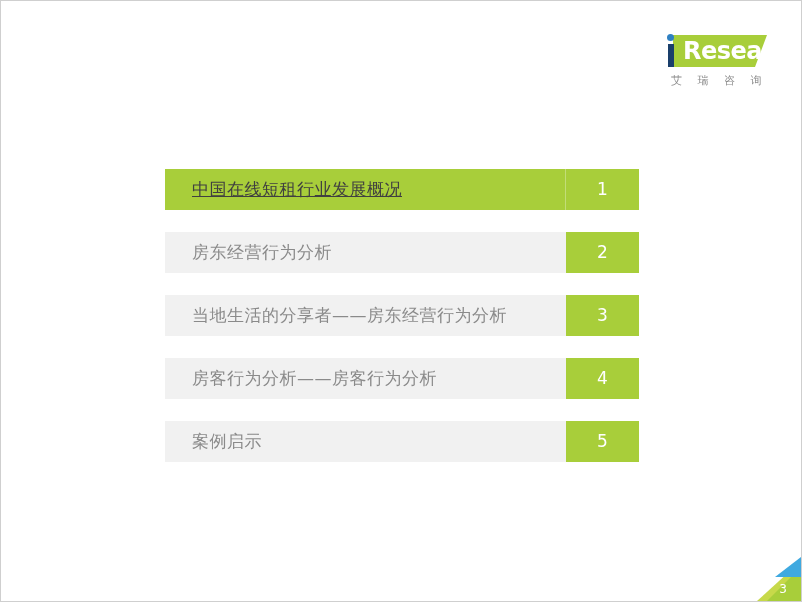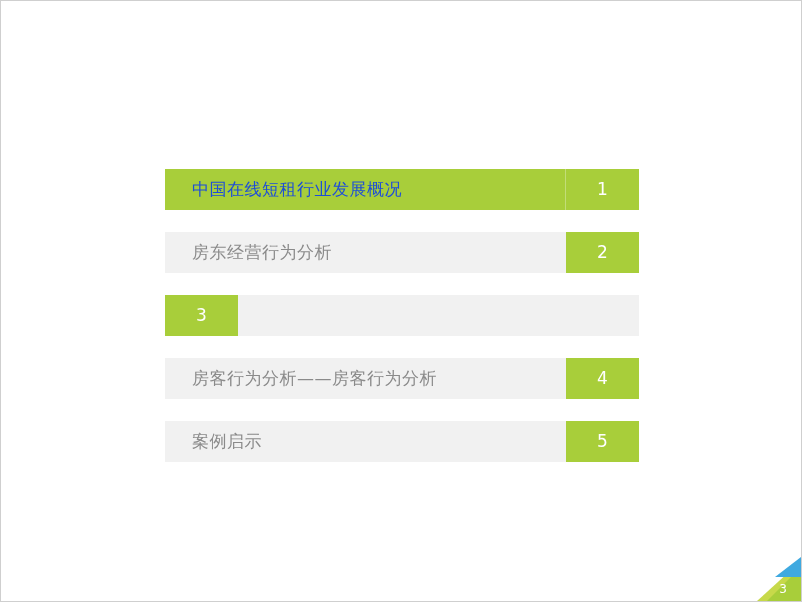--- a/index.html
+++ b/index.html
@@ -102,21 +102,22 @@
     display: flex;
     align-items: center;
     padding-left: 27px;
     font-size: 17px;
     color: #8a8a8a;
     letter-spacing: 0.5px;
     white-space: nowrap;
     overflow: hidden;
   }
   .agenda-row.is-active .agenda-label {
-    color: #1d4ed8;
+    color: #404040;
+    text-decoration: underline;
   }
 
   .agenda-num {
     flex: 0 0 73px;
     width: 73px;
     display: flex;
     align-items: center;
     justify-content: center;
     background: #a8ce3a;
     color: #ffffff;
@@ -143,34 +144,46 @@
     font-size: 12px;
     color: #ffffff;
     line-height: 1;
   }
 </style>
 </head>
 <body>
 
 <div id="slide">
 
+  <div id="logo">
+    <div id="logo-mark">
+      <svg id="logo-shape" viewBox="0 0 94 32">
+        <polygon points="0,0 94,0 82,32 0,32" fill="#A8CE3A"></polygon>
+      </svg>
+      <div id="logo-i-dot"></div>
+      <div id="logo-i-stem"></div>
+      <div id="logo-word">Research</div>
+    </div>
+    <div id="logo-sub">艾 瑞 咨 询</div>
+  </div>
 
   <div id="agenda">
 
     <div class="agenda-row is-active">
       <div class="agenda-label">中国在线短租行业发展概况</div>
       <div class="agenda-num">1</div>
     </div>
 
     <div class="agenda-row">
       <div class="agenda-label">房东经营行为分析</div>
       <div class="agenda-num">2</div>
     </div>
 
     <div class="agenda-row">
+      <div class="agenda-label">当地生活的分享者——房东经营行为分析</div>
       <div class="agenda-num">3</div>
     </div>
 
     <div class="agenda-row">
       <div class="agenda-label">房客行为分析——房客行为分析</div>
       <div class="agenda-num">4</div>
     </div>
 
     <div class="agenda-row">
       <div class="agenda-label">案例启示</div>

